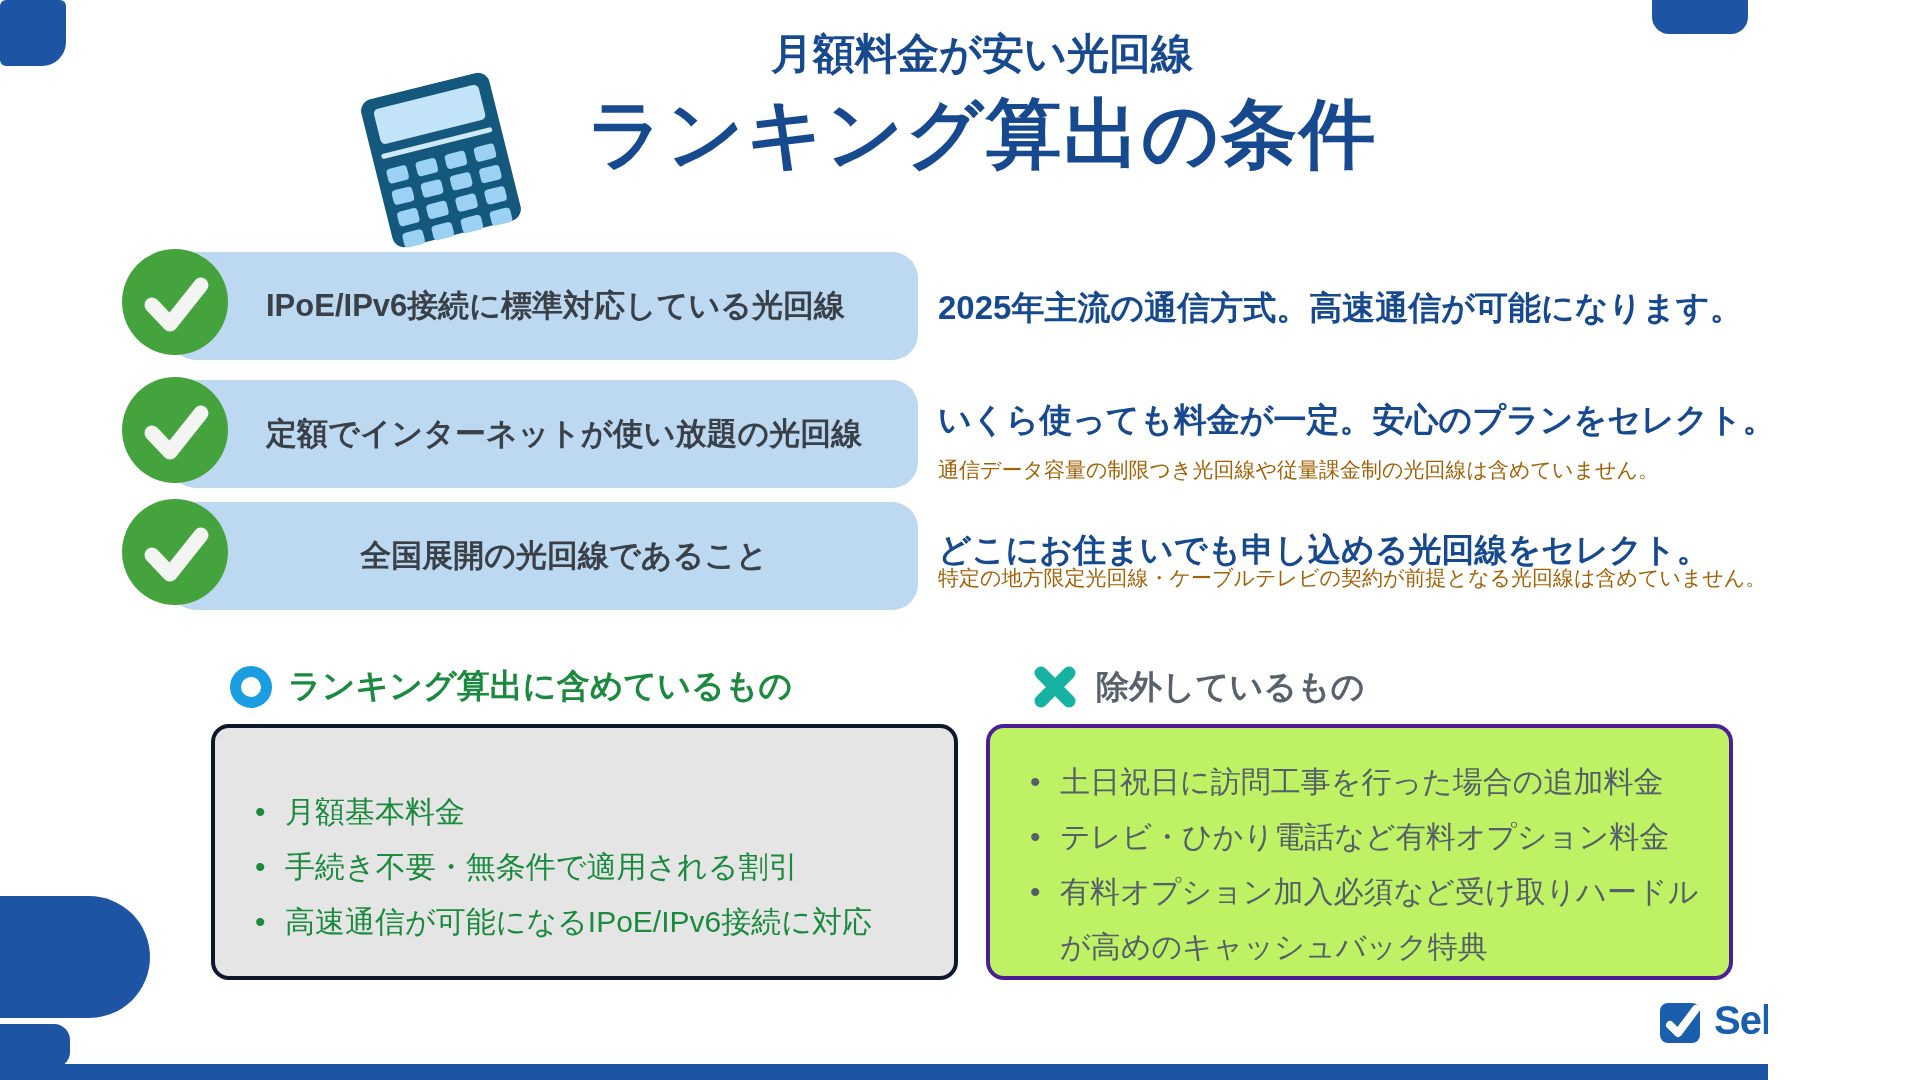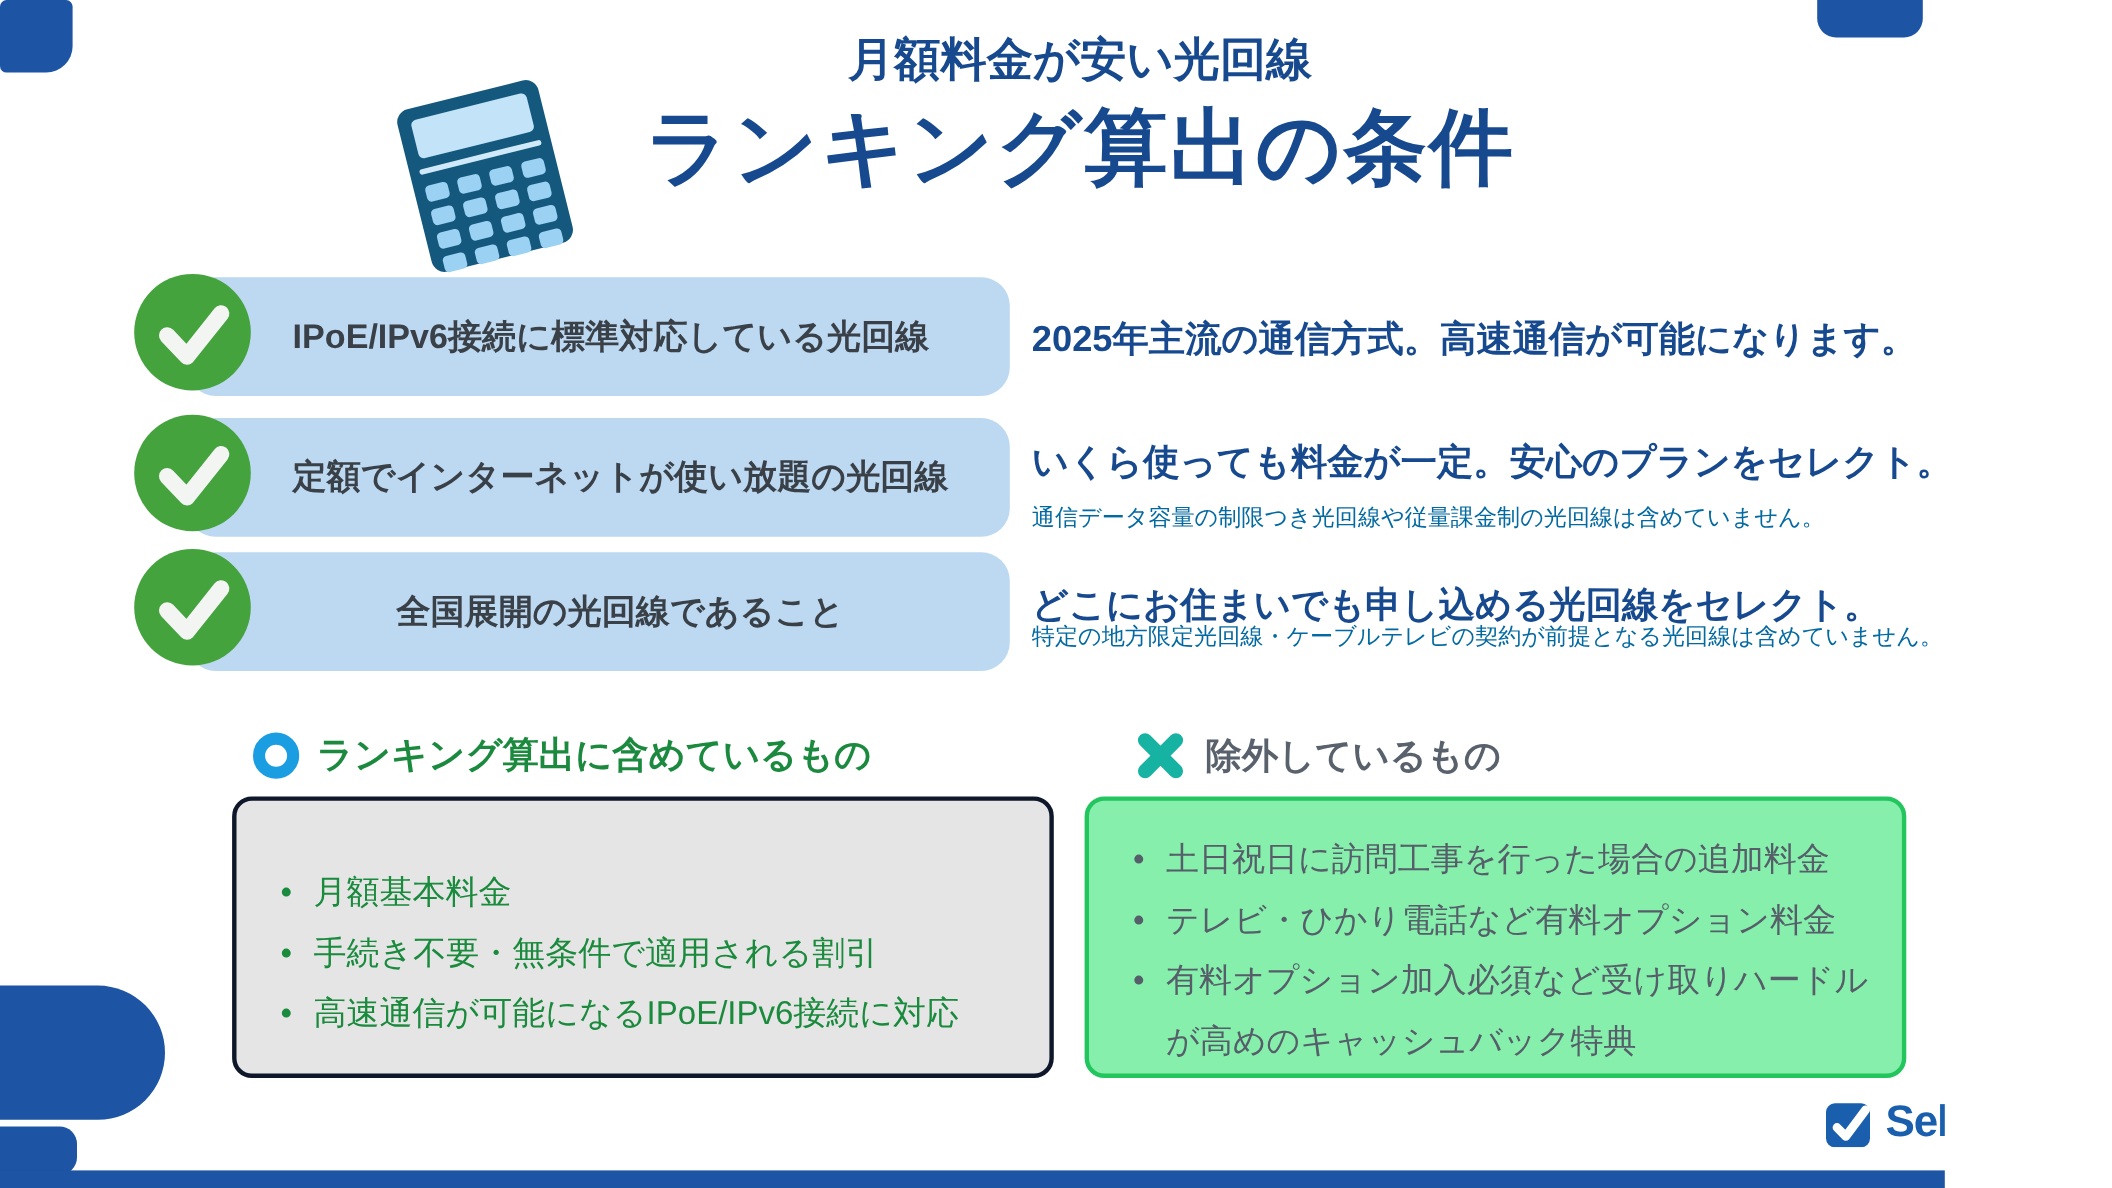--- a/index.html
+++ b/index.html
@@ -30,31 +30,31 @@
 
   
   .pill { position:absolute; left:170px; width:748px; height:108px; background:#bdd9f2; border-radius:26px;
           display:flex; align-items:center; padding-left:96px; }
   .pill.centered { justify-content:center; padding-left:40px; }
   .pill .label { font-size:31px; font-weight:bold; color:#3a4047; }
   .check-circle { position:absolute; left:122px; width:106px; height:106px; background:#45a33e; border-radius:50%; }
   .check-circle svg { position:absolute; inset:0; }
 
   .desc { position:absolute; left:938px; width:850px; font-size:33px; font-weight:bold; color:#17498f; }
-  .note { position:absolute; left:938px; width:860px; font-size:21px; font-weight:normal; color:#0369a1; }
+  .note { position:absolute; left:938px; width:860px; font-size:21px; font-weight:normal; color:#a16207; }
 
   
   .section-head { position:absolute; display:flex; align-items:center; }
   .ring-icon { width:42px; height:42px; border:11px solid #1b9de2; border-radius:50%; }
   .head-green { margin-left:16px; font-size:33px; font-weight:bold; color:#1b8a3e; }
   .head-gray { margin-left:18px; font-size:33px; font-weight:bold; color:#59616c; }
 
   .box { position:absolute; top:724px; width:747px; height:256px; border-radius:18px; }
   .box-included { left:211px; background:#e5e5e5; border:4px solid #0f172a; }
-  .box-excluded { left:986px; background:#86efac; border:4px solid #22c55e; }
+  .box-excluded { left:986px; background:#bef264; border:4px solid #4c1d95; }
 
   .box ul { list-style:none; position:absolute; }
   .box li { position:relative; font-size:30px; line-height:55px; padding-left:30px; }
   .box li::before { content:"\2022"; position:absolute; left:0; top:0; }
   .list-included { left:40px; top:56px; width:660px; color:#1a8a3d; }
   .list-excluded { left:40px; top:26px; width:672px; color:#555e69; }
 
   
   .brand { position:absolute; left:1660px; top:998px; display:flex; align-items:center; }
   .brand .mark { width:44px; height:44px; }

